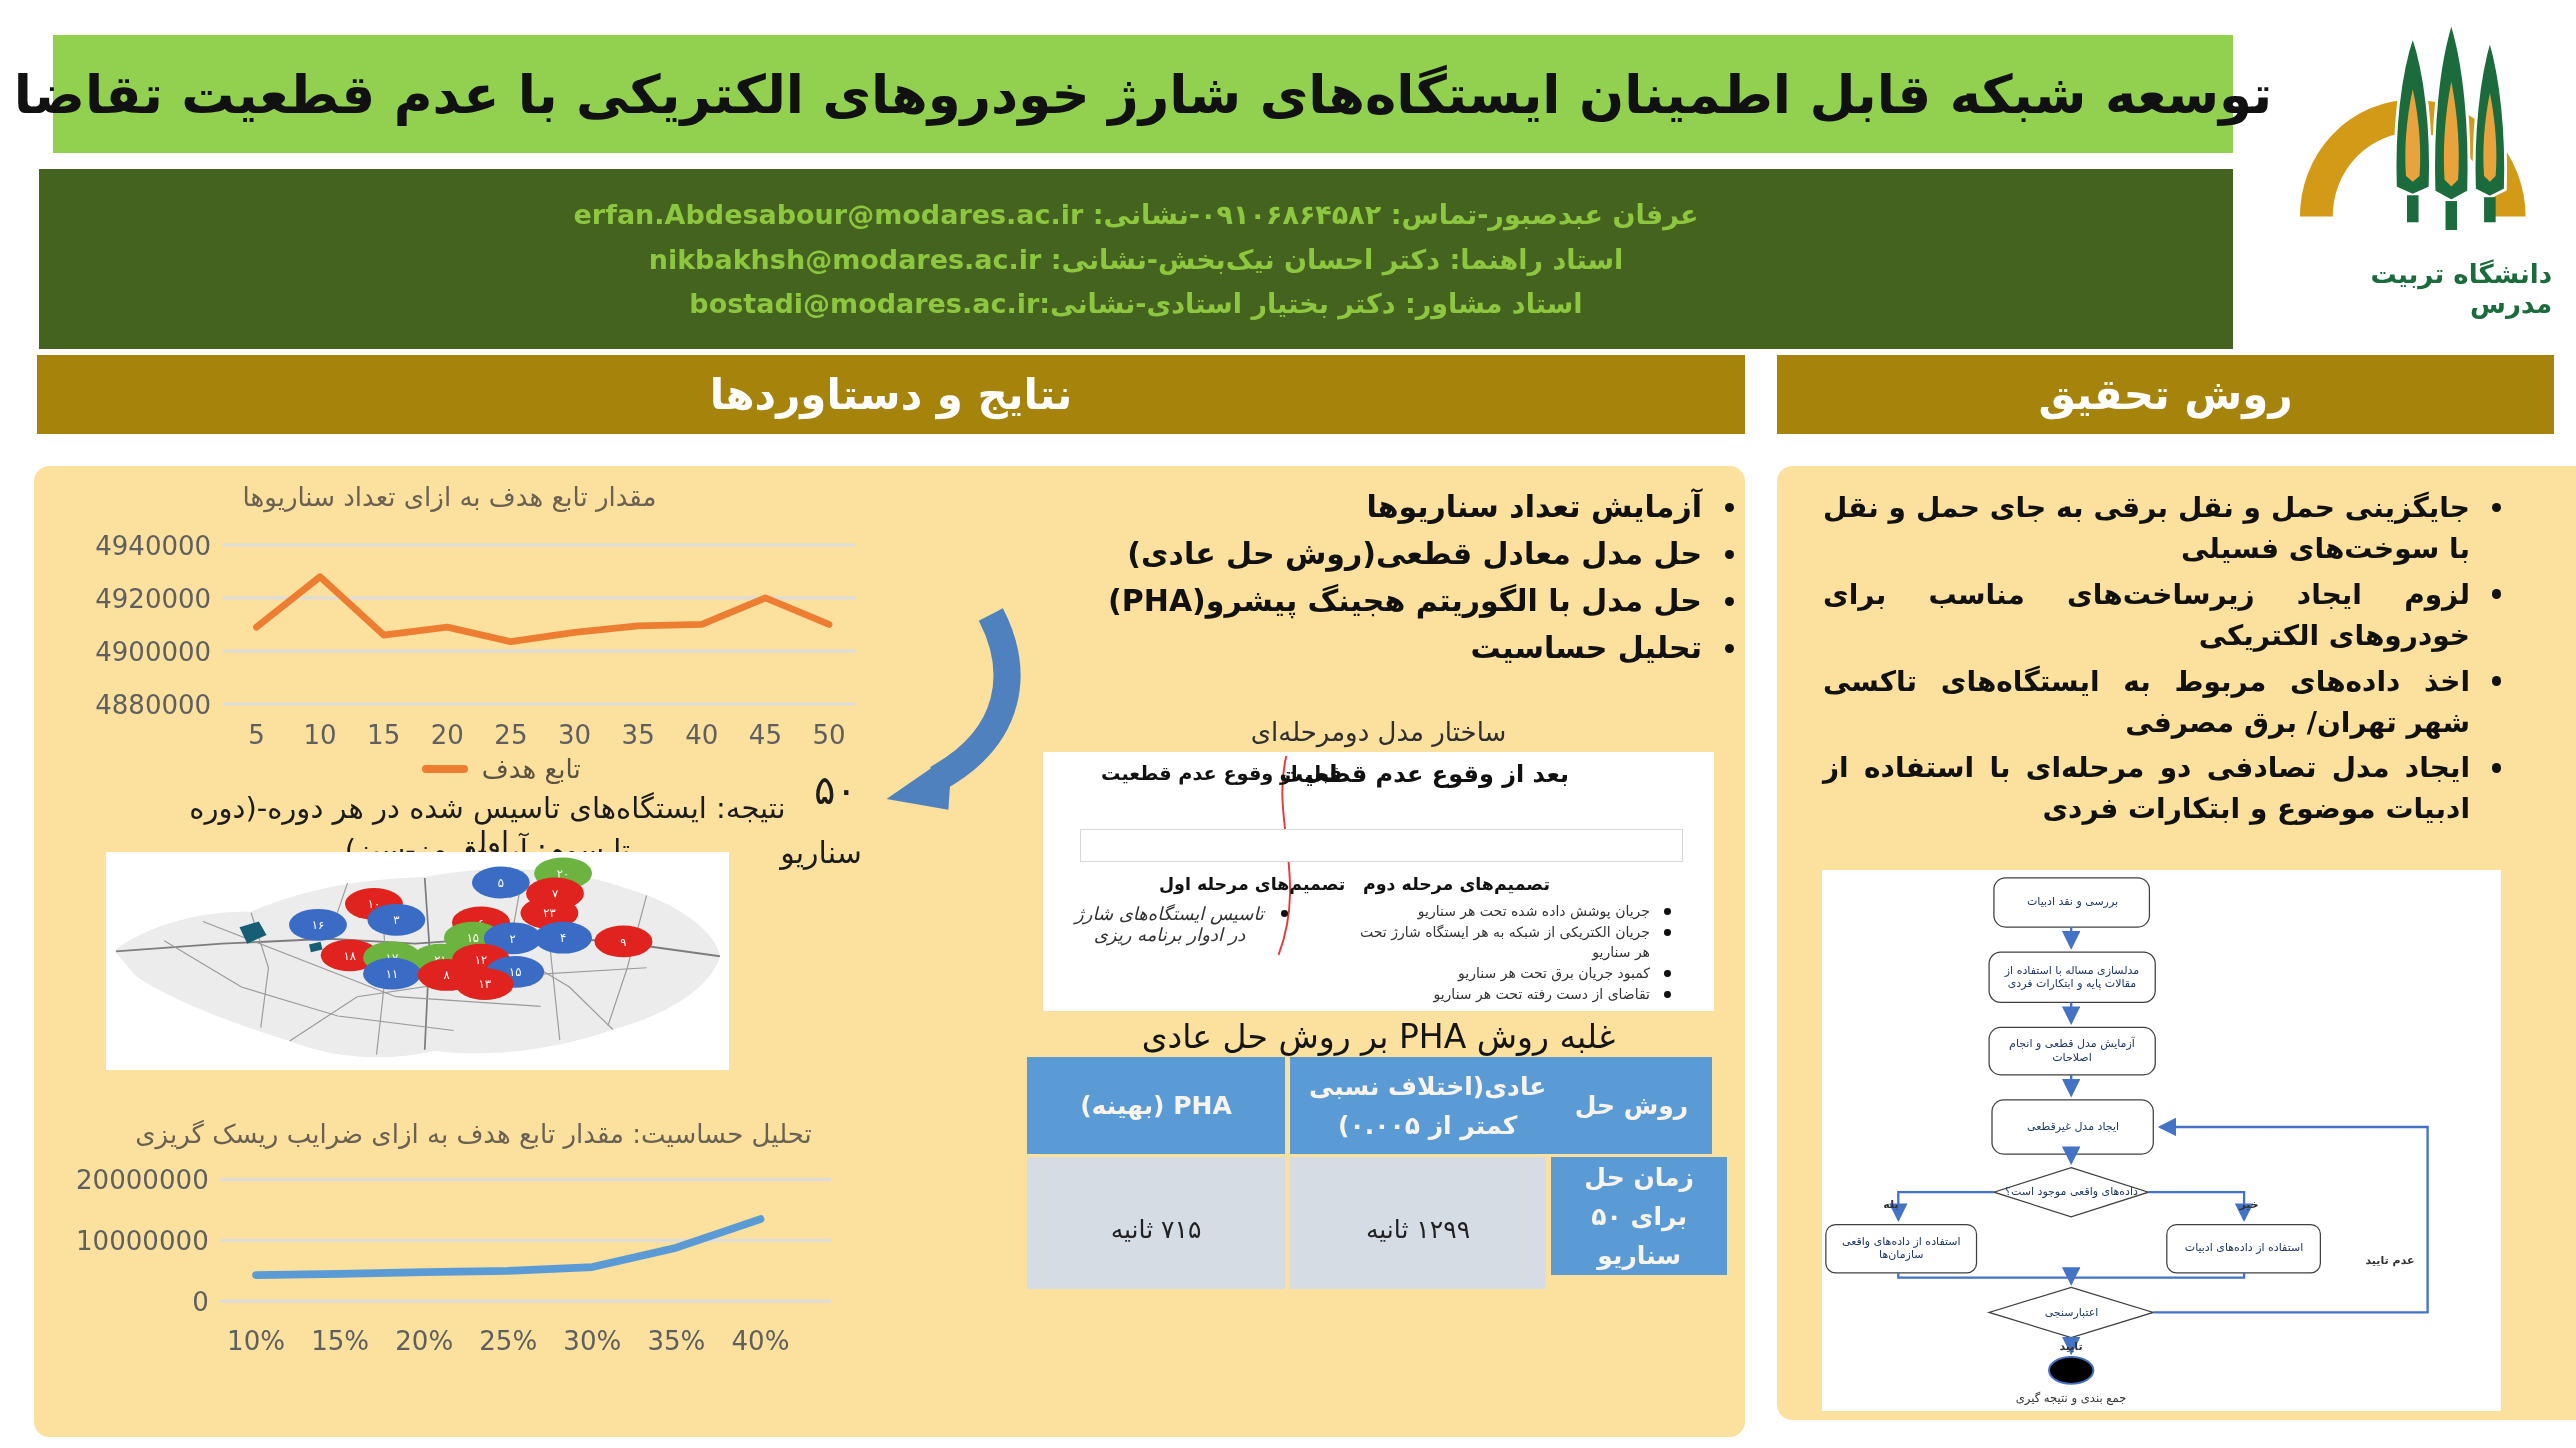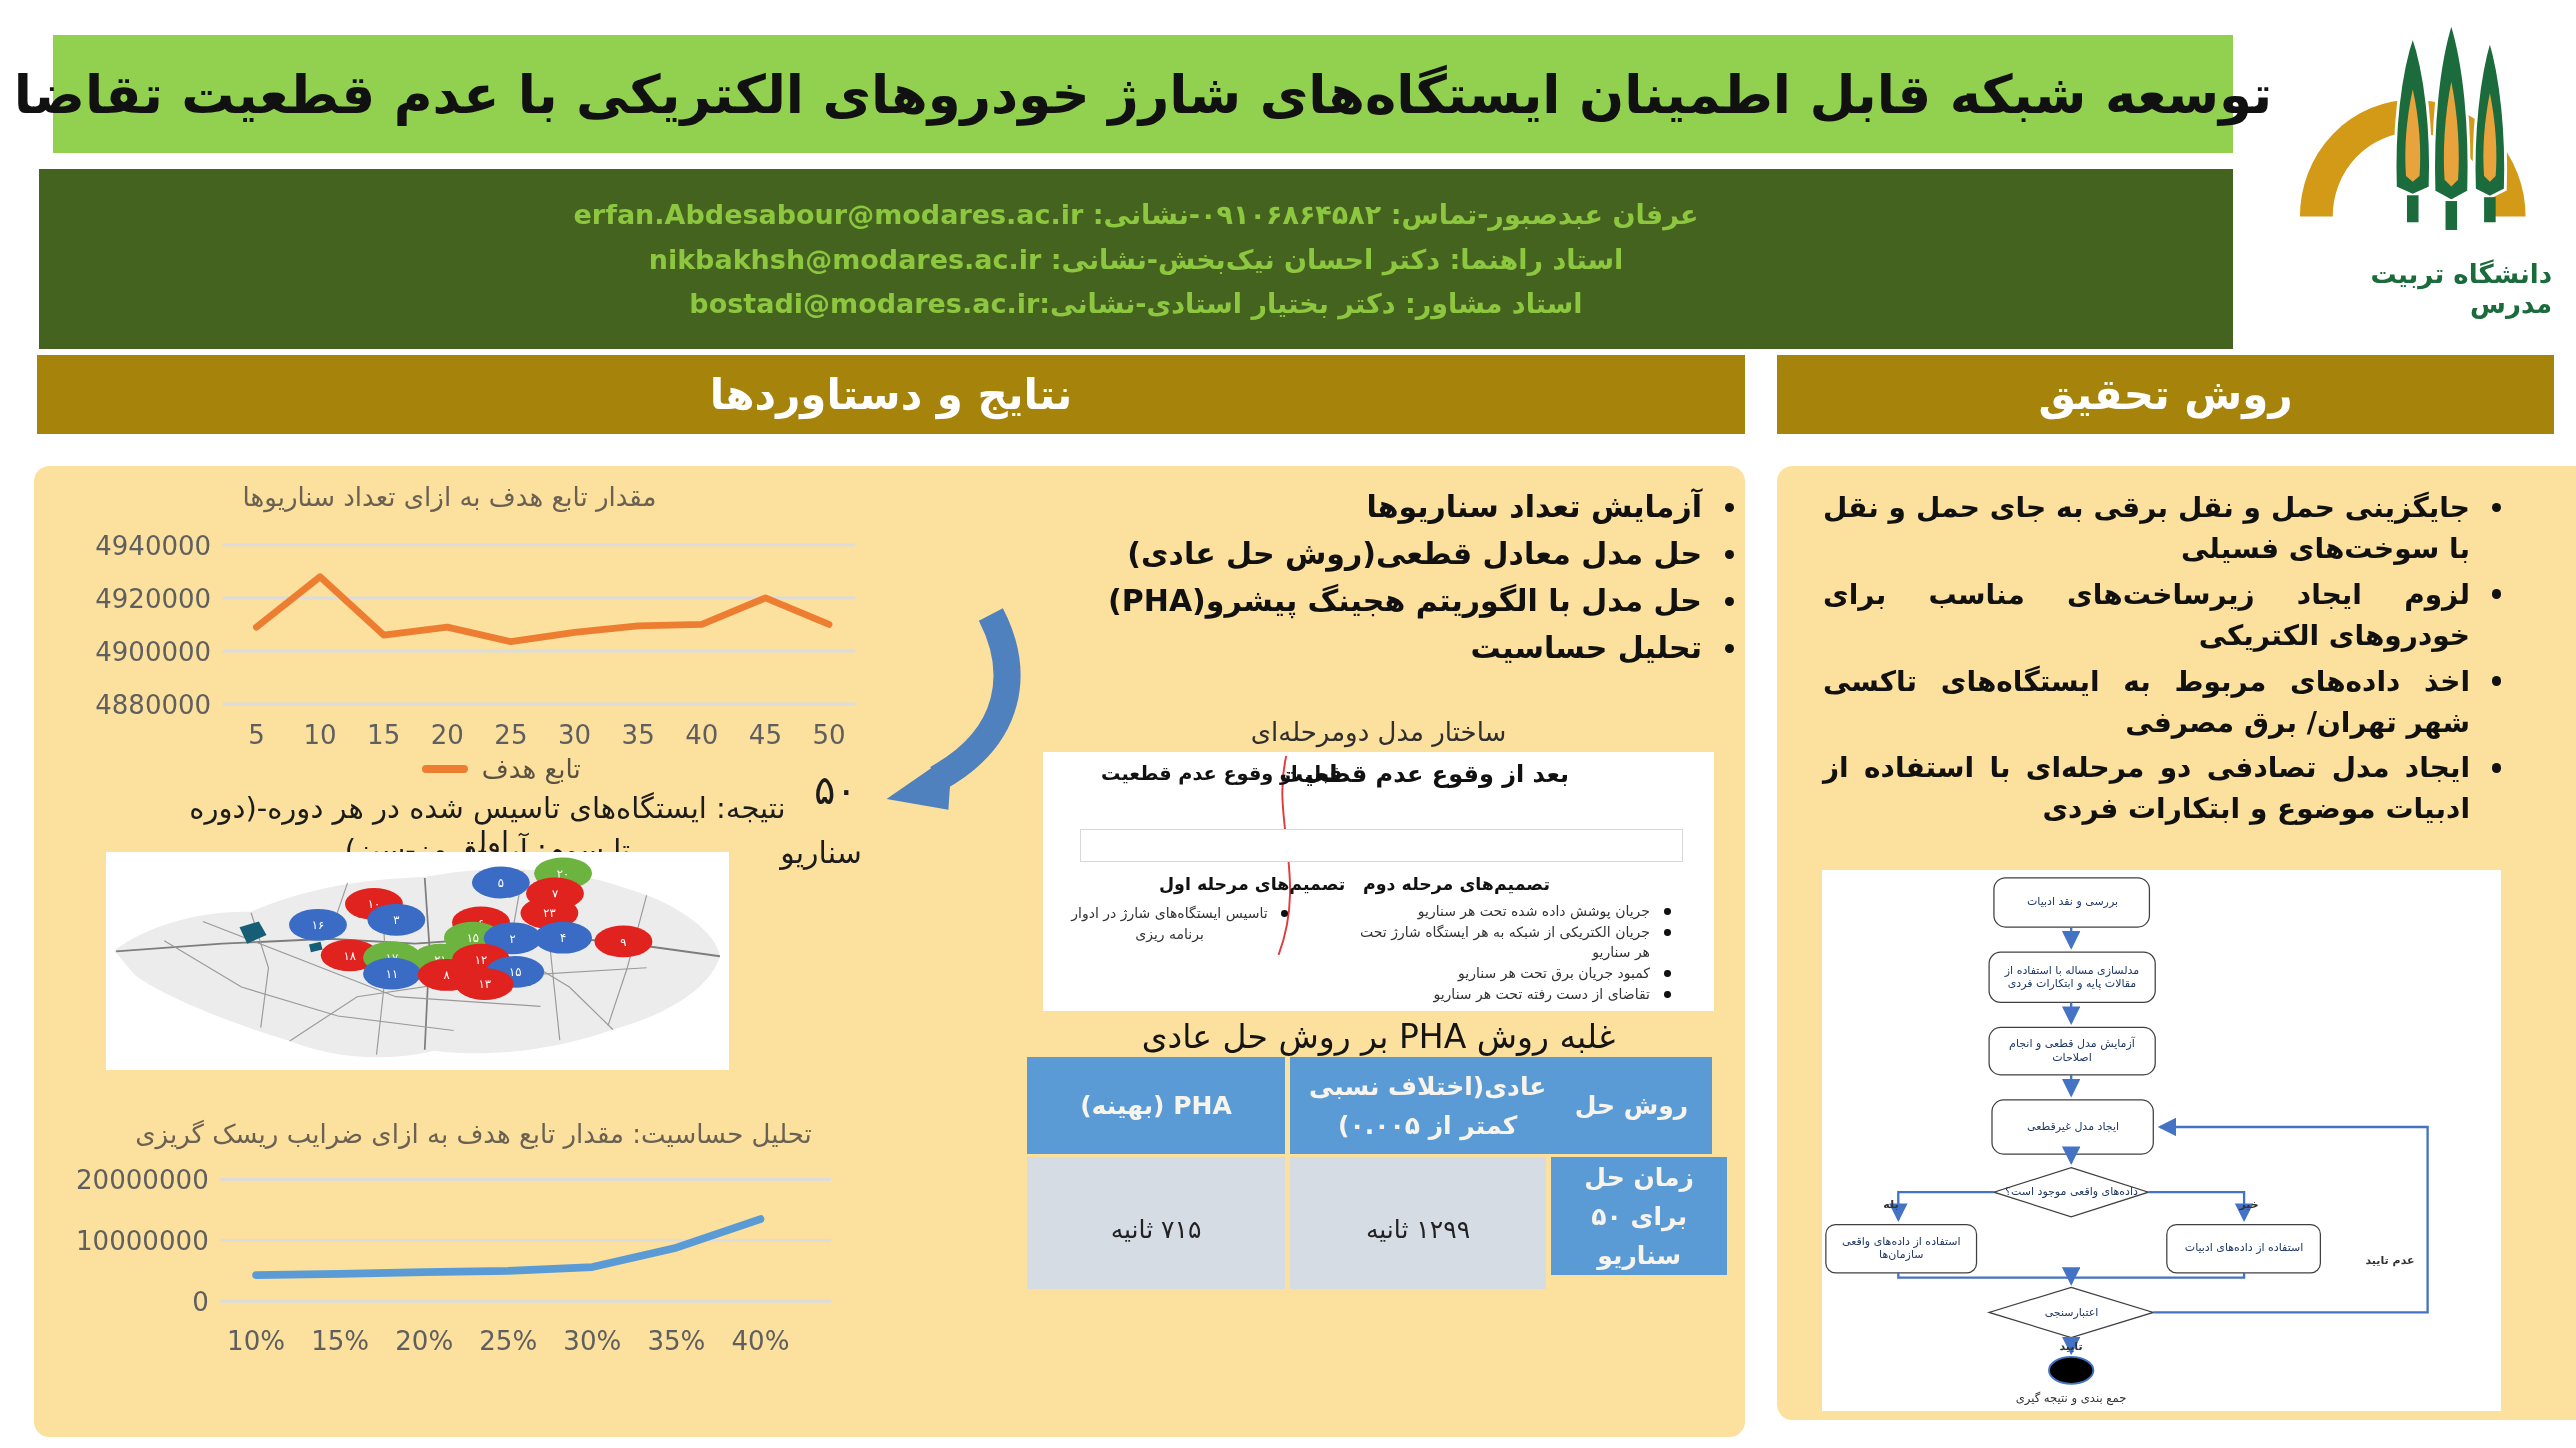--- a/index.html
+++ b/index.html
@@ -57,21 +57,21 @@
   .ts-box{left:1009px;top:286px;width:671px;height:259px;background:#fff;}
   .ts-after{right:145px;top:7.7px;direction:rtl;font-size:24px;font-weight:bold;color:#111;}
   .ts-before{left:58px;top:9.7px;direction:rtl;font-size:19.3px;font-weight:bold;color:#111;}
   .ts-bar{left:37px;top:77px;width:601px;height:31px;background:#fff;border:1.9px solid #d8d8d8;}
   .ts-h2{right:164px;top:122px;direction:rtl;font-size:17.4px;font-weight:bold;color:#111;}
   .ts-items2{right:39px;top:149px;width:319px;}
   .ts-items2 .si{position:relative;direction:rtl;text-align:right;padding-right:25px;font-size:14px;color:#333;line-height:20px;margin-bottom:1px;}
   .ts-items2 .si .dot,.ts-items1 .si .dot{position:absolute;right:3.9px;top:6.8px;width:6.8px;height:6.8px;border-radius:50%;background:#111;}
   .ts-h1{left:116px;top:122px;direction:rtl;font-size:17.4px;font-weight:bold;color:#111;}
   .ts-items1{left:27px;top:151px;width:222px;}
-  .ts-items1 .si{position:relative;direction:rtl;text-align:center;padding-right:23px;font-size:14px;color:#333;line-height:21px;}
+  .ts-items1 .si{position:relative;direction:rtl;text-align:center;padding-right:23px;font-size:18px;color:#333;line-height:21px;font-style:italic;}
 
   .pha-caption{left:1009px;top:551px;width:671px;text-align:center;direction:rtl;font-size:33px;color:#151515;}
 
   
   .tbl{left:993px;top:591px;width:685px;}
   .tbl .cell{position:absolute;display:flex;align-items:center;justify-content:center;text-align:center;direction:rtl;}
   .tbl .hd{background:#5B9BD5;color:#F8F4EC;font-weight:bold;font-size:25px;line-height:39px;}
   .tbl .bd{background:#D6DCE4;color:#222;font-size:25px;}
   .c-method{left:524px;top:0;width:161px;height:97px;}
   .c-normal{left:263px;top:0;width:256px;height:97px;padding:0 9.7px;}

